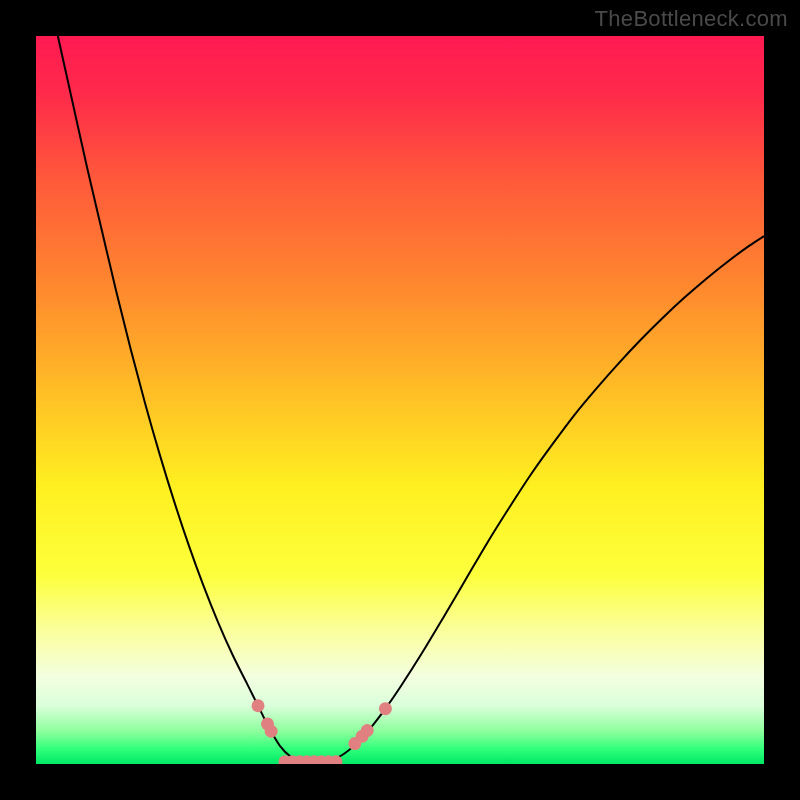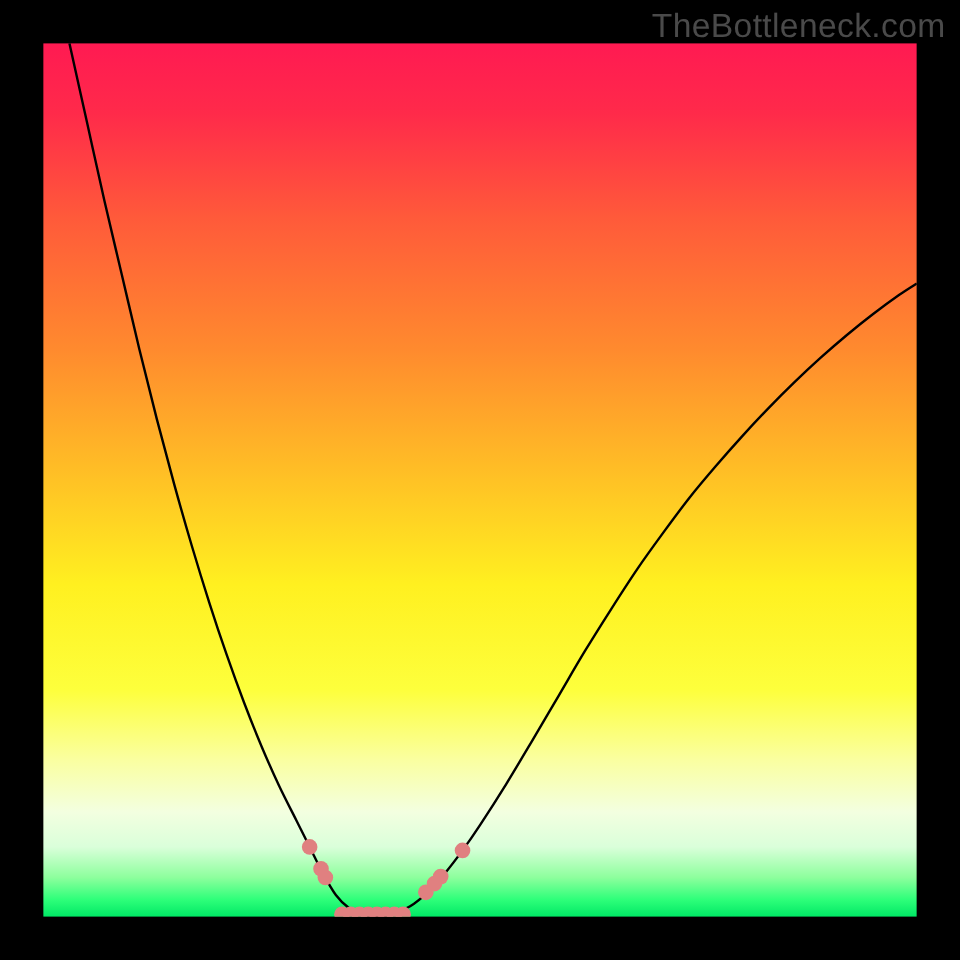--- a/index.html
+++ b/index.html
@@ -1,17 +1,17 @@
 <!DOCTYPE html>
 <html><head>
 <meta charset="utf-8">
 <style>
   * { margin: 0; padding: 0; box-sizing: border-box; }
   body { width: 800px; height: 800px; background: #000; position: relative; overflow: hidden; font-family: Arial, sans-serif; }
-  .watermark { position: absolute; top: 6px; right: 12px; color: #4a4a4a; font-size: 28px; font-weight: 500; z-index: 10; letter-spacing: 0.3px; }
+  .watermark { position: absolute; top: 6px; right: 12px; color: #4a4a4a; font-size: 22px; font-weight: 500; z-index: 10; letter-spacing: 0.3px; }
   .plot-area { position: absolute; top: 36px; left: 36px; width: 728px; height: 728px; }
   .gradient-bg { position: absolute; top: 0; left: 0; width: 100%; height: 100%; }
   .curve-layer { position: absolute; top: 0; left: 0; width: 100%; height: 100%; }
   .points-layer { position: absolute; top: 0; left: 0; width: 100%; height: 100%; }
 </style>
 </head>
 <body>
 
 <div class="watermark">TheBottleneck.com</div>
 

